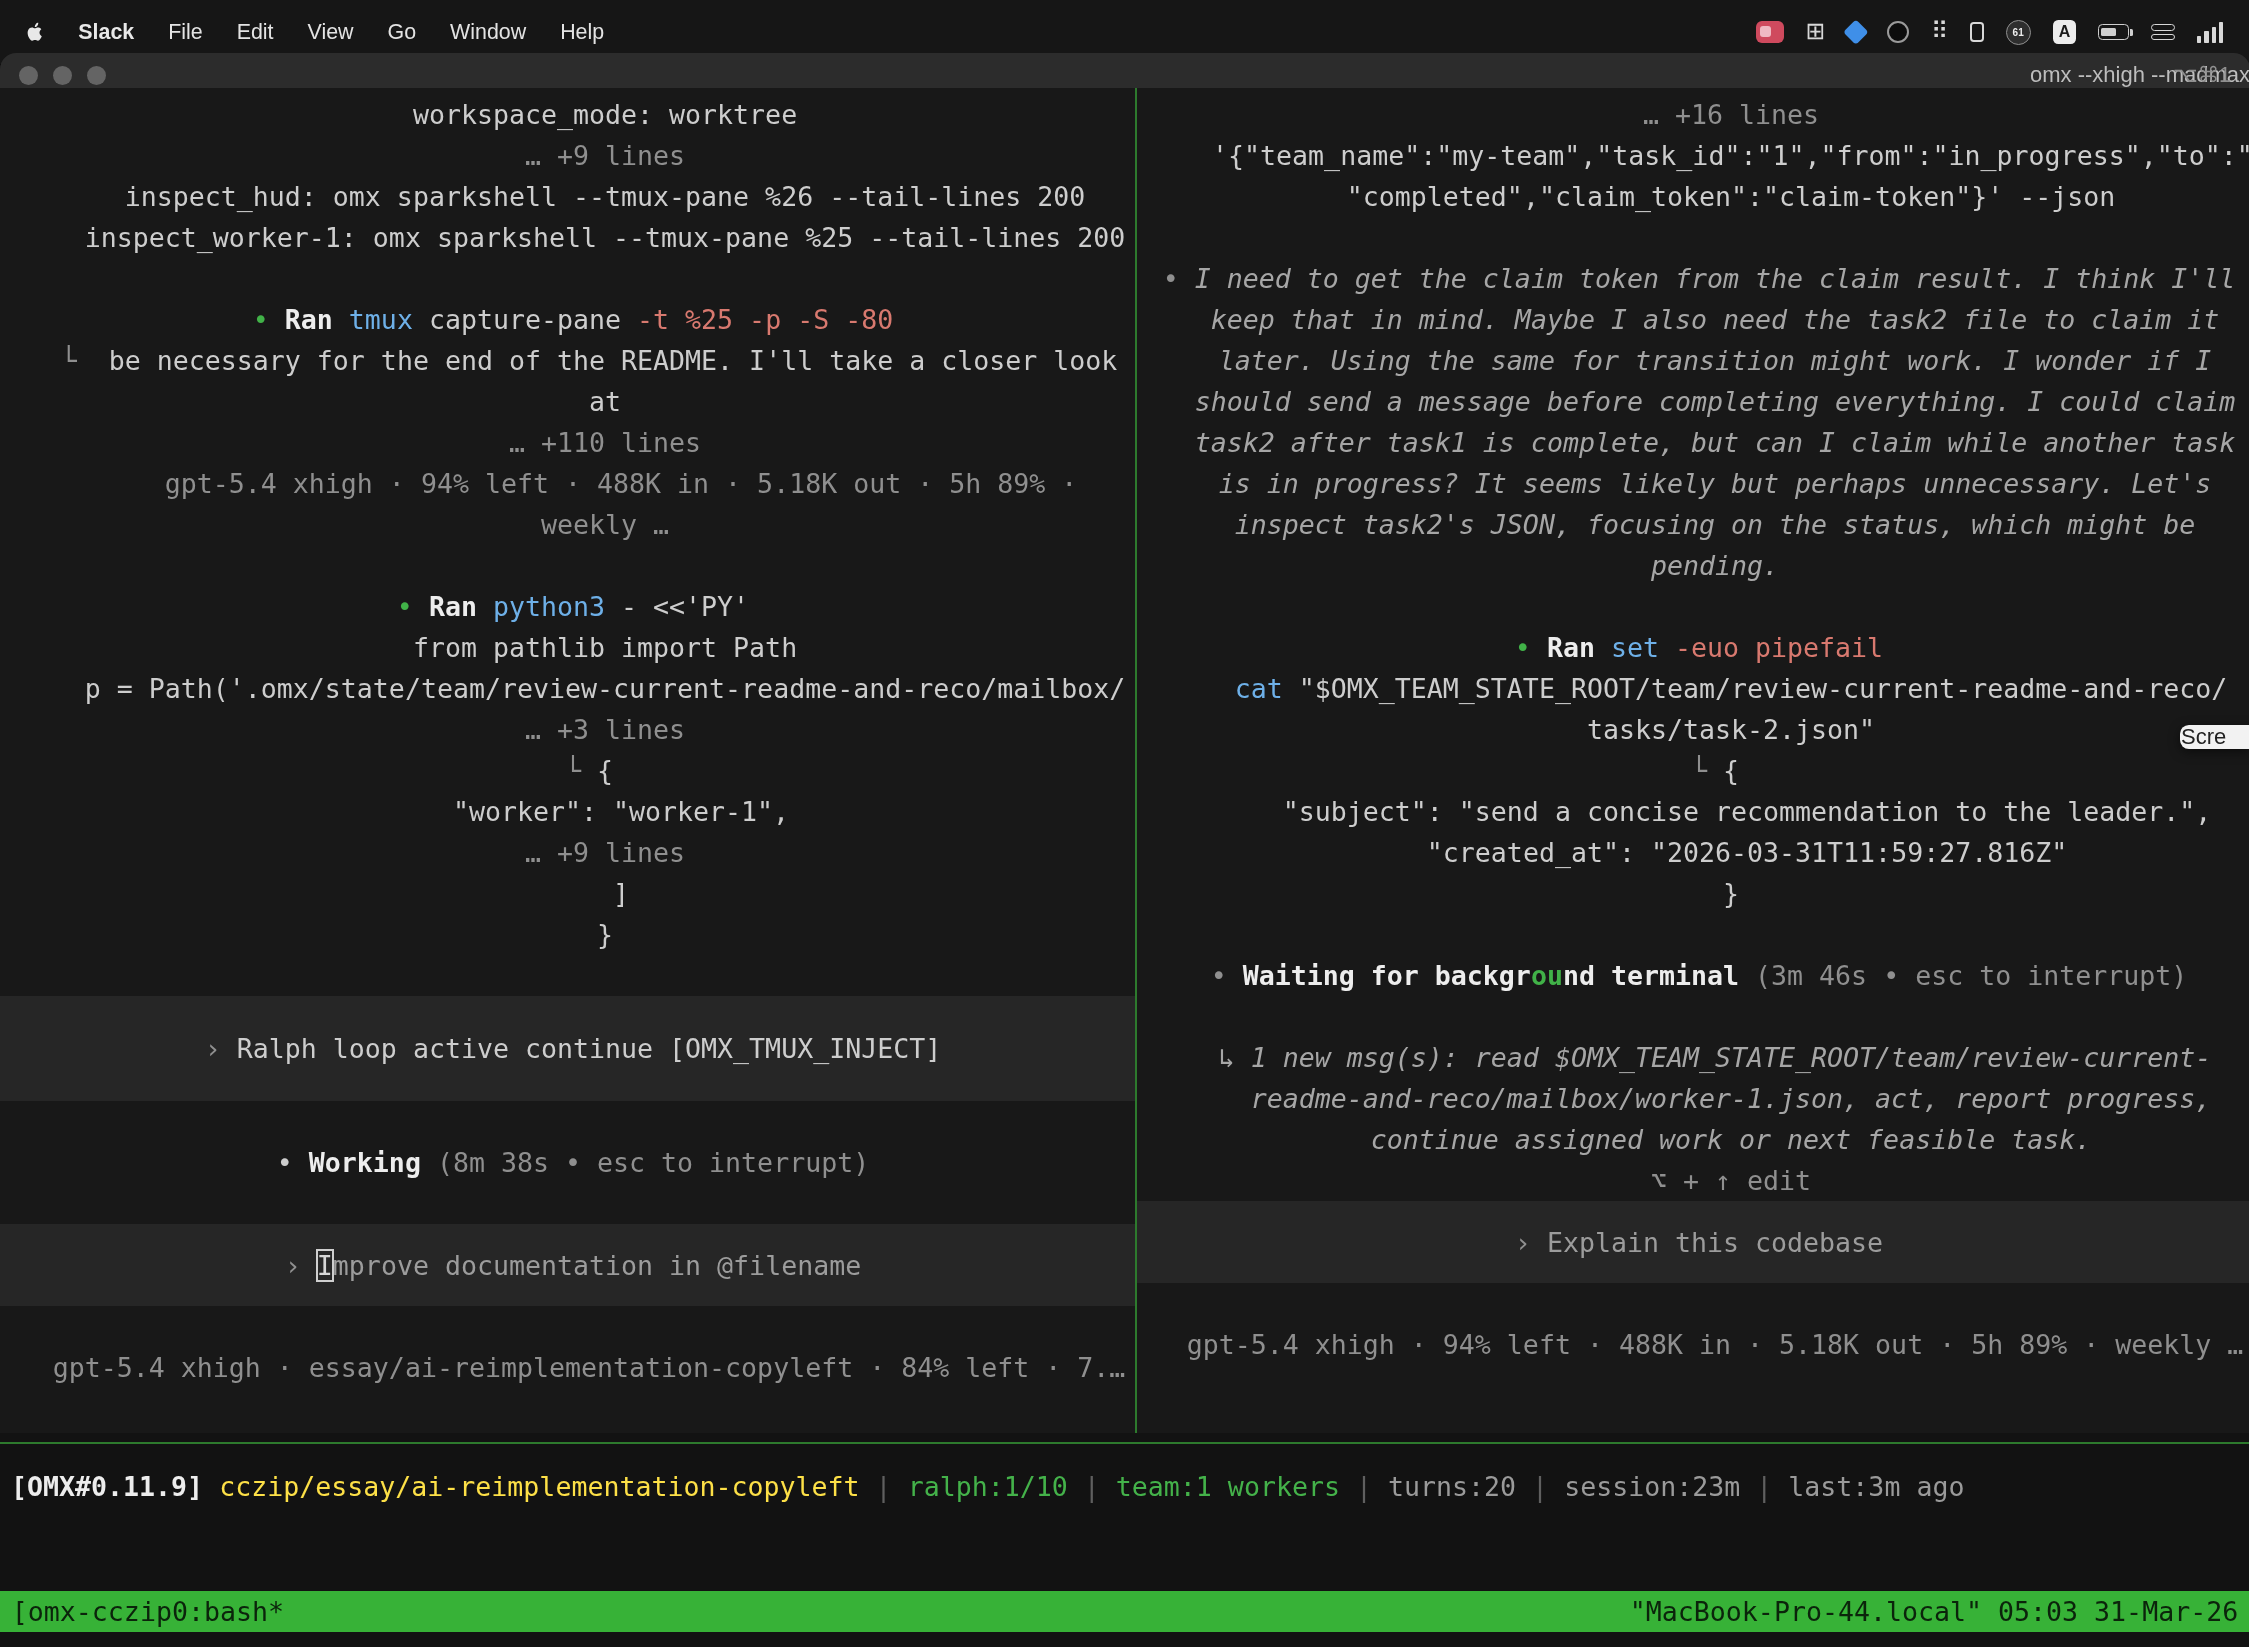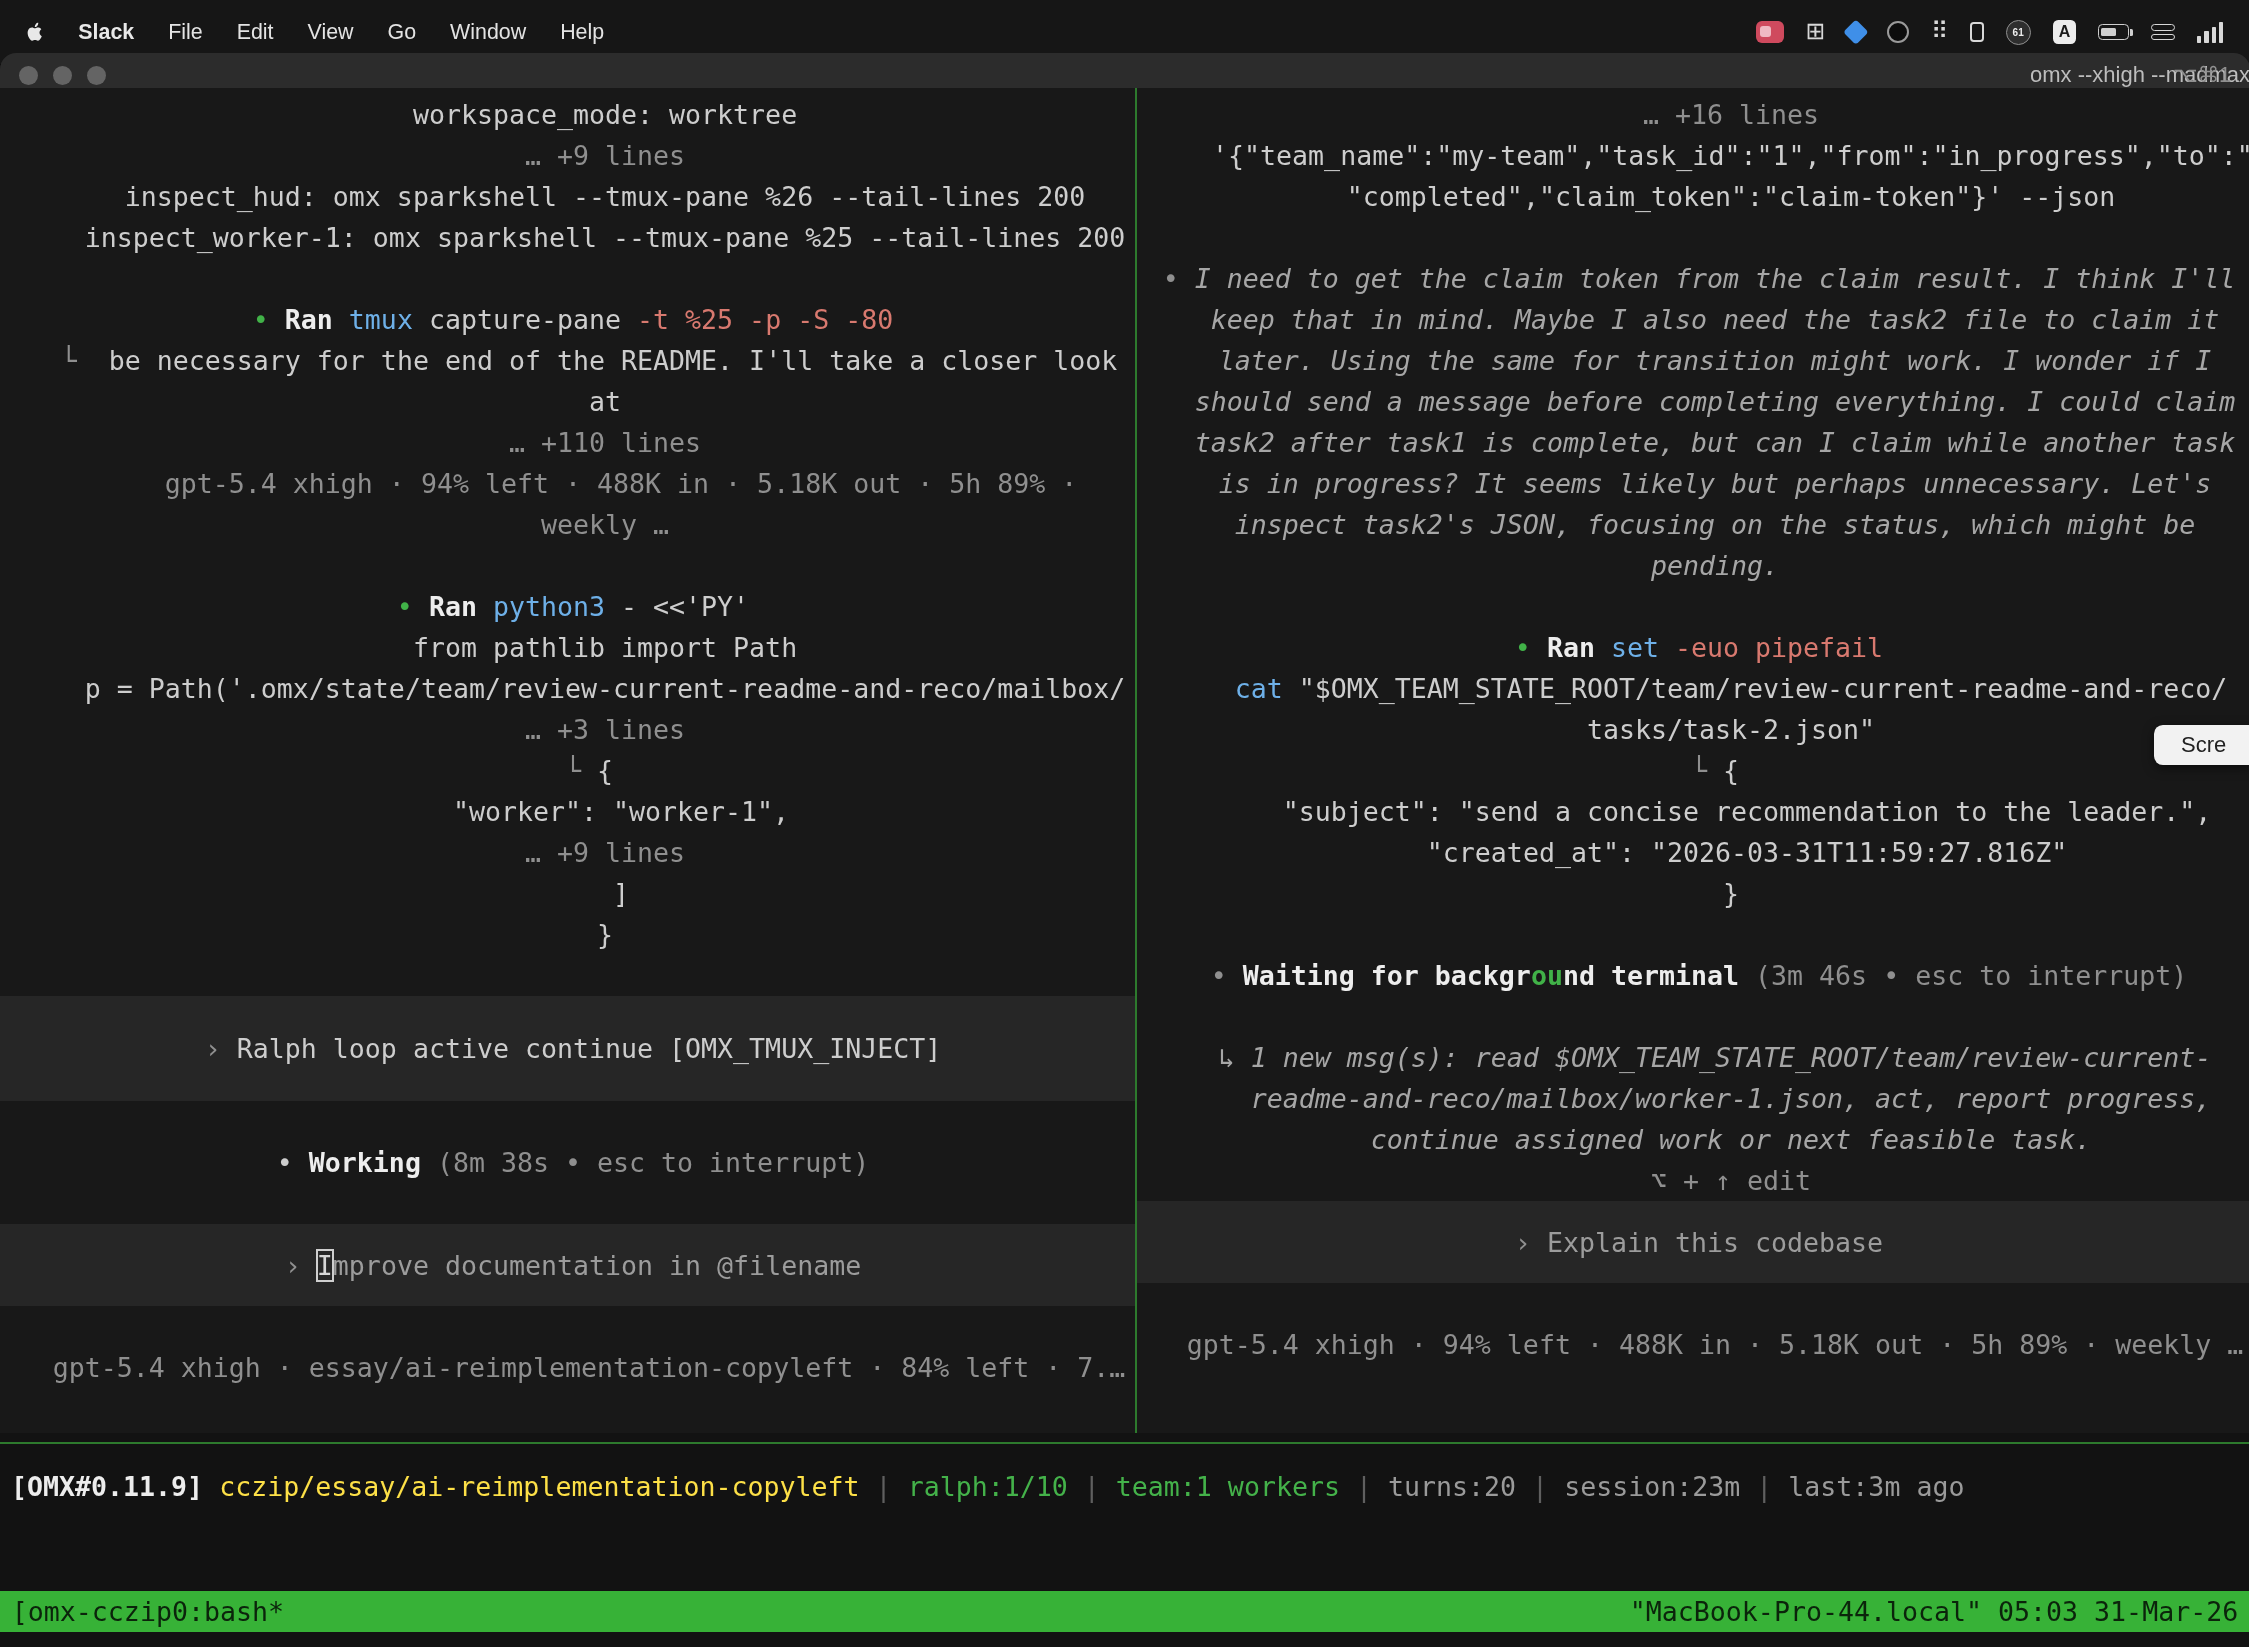--- a/index.html
+++ b/index.html
@@ -72,22 +72,22 @@
   .c-bold{color:#ededed;font-weight:700;}
   .c-blue{color:#6eb0e8;}
   .c-red{color:#d8796f;}
   .c-green{color:#41b248;}
   .c-ital{color:#a6a6a6;font-style:italic;}
   .c-boldgrn{color:#41b248;font-weight:700;}
   .c-cursor{color:#d6d6d6;outline:2.2px solid #cfcfcf;outline-offset:-1.5px;}
 
   
   .toast{
-    position:absolute;right:0;top:672px;width:69px;height:40px;background:#f2f2f2;
-    border-radius:8.9px 0 0 8.9px;display:flex;align-items:center;padding-left:27px;
+    position:absolute;right:0;top:672px;width:69px;height:24px;background:#f2f2f2;
+    border-radius:8.9px 0 0 8.9px;display:flex;align-items:center;padding-left:1px;
     color:#222;font-size:22px;overflow:hidden;white-space:nowrap;box-shadow:0 3px 10.3px rgba(0,0,0,.5);
   }
 
   
   .content-hr{position:absolute;top:1389px;left:0;right:0;height:2.2px;background:#2d7a2d;}
   .omx-status{
     position:absolute;top:1413px;left:0;right:0;padding-left:11px;
     font-family:"DejaVu Sans Mono", monospace;font-size:26.6px;line-height:41px;white-space:pre;
   }
   .s-bold{color:#ededed;font-weight:700;}

